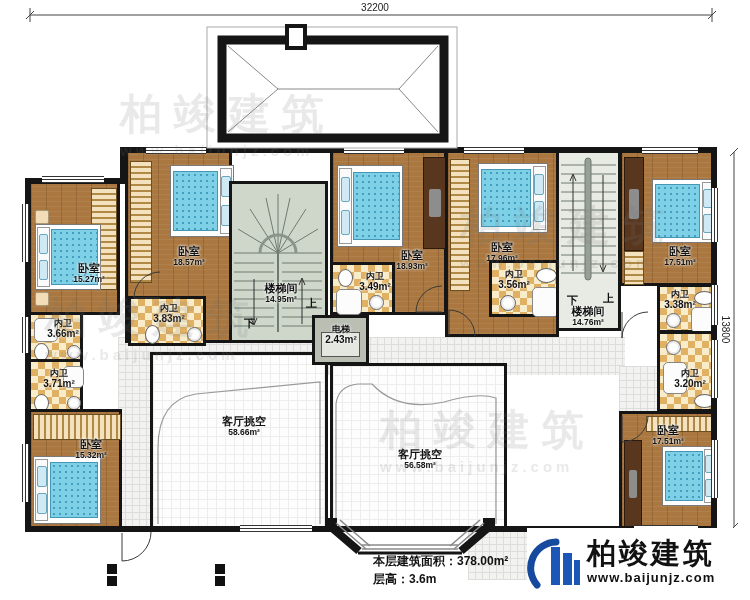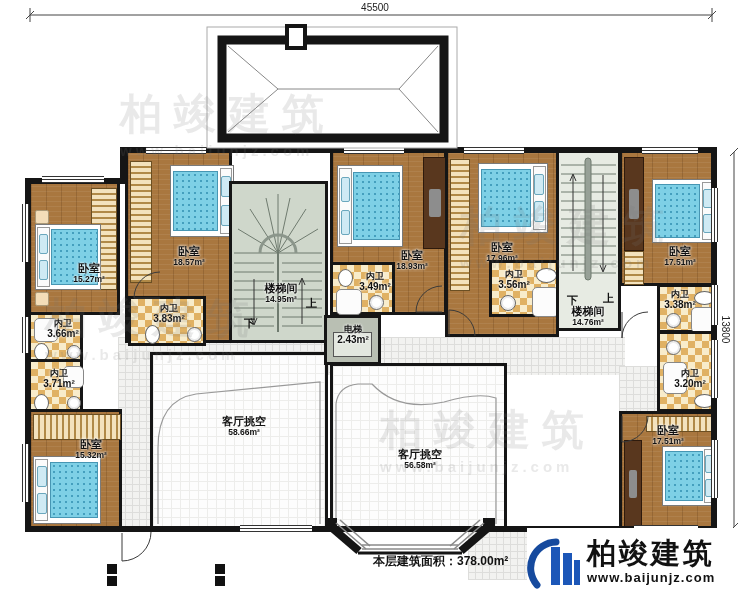--- a/index.html
+++ b/index.html
@@ -213,21 +213,21 @@
   <div class="room checker" style="left:330px;top:262px;width:65px;height:53px;">
     <div class="toilet" style="left:5px;top:4px;width:13px;height:16px;"></div>
     <div class="shower" style="left:3px;top:24px;width:24px;height:24px;"></div>
     <div class="sink" style="left:36px;top:30px;width:13px;height:13px;"></div>
     <div class="rlabel sm" style="left:22px;top:6px;width:40px;">
         <span class="nm">内卫</span>
         <span class="area">3.49m²</span>
       </div>
   </div>
 
-  <div class="room elev" style="left:324px;top:315px;width:57px;height:50px;z-index:2;">
+  <div class="room elev" style="left:312px;top:315px;width:57px;height:50px;z-index:2;">
     <div class="elev-in"></div>
     <div class="rlabel sm" style="left:6px;top:6px;width:40px;">
         <span class="nm">电梯</span>
         <span class="area">2.43m²</span>
       </div>
   </div>
 
   <div class="room wood" style="left:445px;top:150px;width:114px;height:187px;">
     <div class="ward" style="left:2px;top:6px;width:18px;height:130px;"></div>
     <div class="bed e" style="left:30px;top:10px;width:68px;height:68px;">
@@ -425,21 +425,21 @@
         <path d="M416,312 A26,26 0 0 1 442,286"></path>
       <line x1="449" y1="336" x2="449" y2="310"></line>
         <path d="M449,310 A26,26 0 0 1 475,336"></path>
       <line x1="622" y1="416" x2="622" y2="442"></line>
         <path d="M622,442 A26,26 0 0 0 648,416"></path>
       <line x1="622" y1="312" x2="622" y2="338"></line>
         <path d="M622,338 A26,26 0 0 1 648,312"></path>
     </g>
   </svg>
 
-  <div class="dimtext" style="left:330px;top:2px;width:90px;text-align:center;">45500</div>
+  <div class="dimtext" style="left:330px;top:2px;width:90px;text-align:center;">32200</div>
   <div class="dimtext" style="left:712px;top:324px;transform:rotate(90deg);">13800</div>
 
   <div class="wm abs" style="left:120px;top:86px;">
     <div class="wm-t">柏竣建筑</div>
       <div class="wm-s">www.baijunjz.com</div>
   </div>
   <div class="wm abs" style="left:460px;top:198px;">
     <div class="wm-t">柏竣建筑</div>
       <div class="wm-s">www.baijunjz.com</div>
   </div>
@@ -447,20 +447,21 @@
     <div class="wm-t">柏竣建筑</div>
       <div class="wm-s">www.baijunjz.com</div>
   </div>
   <div class="wm abs" style="left:380px;top:402px;">
     <div class="wm-t">柏竣建筑</div>
       <div class="wm-s">www.baijunjz.com</div>
   </div>
 
   <div class="planinfo abs">
     <div><span>本层建筑面积：</span><span>378.00m²</span></div>
+    <div><span>层高：</span><span>3.6m</span></div>
   </div>
 
   <div class="logo abs">
     <svg width="54" height="58" viewBox="0 0 54 58">
       <path d="M10,52 A26,26 0 0 1 29,9" stroke="#164a9e" stroke-width="7" fill="none" stroke-linecap="round"></path>
       <rect x="24" y="14" width="9" height="38" fill="#1c57b8"></rect>
       <rect x="36" y="20" width="9" height="32" fill="#1c57b8"></rect>
       <rect x="47" y="27" width="6" height="25" fill="#1c57b8"></rect>
     </svg>
     <div class="logo-text">

